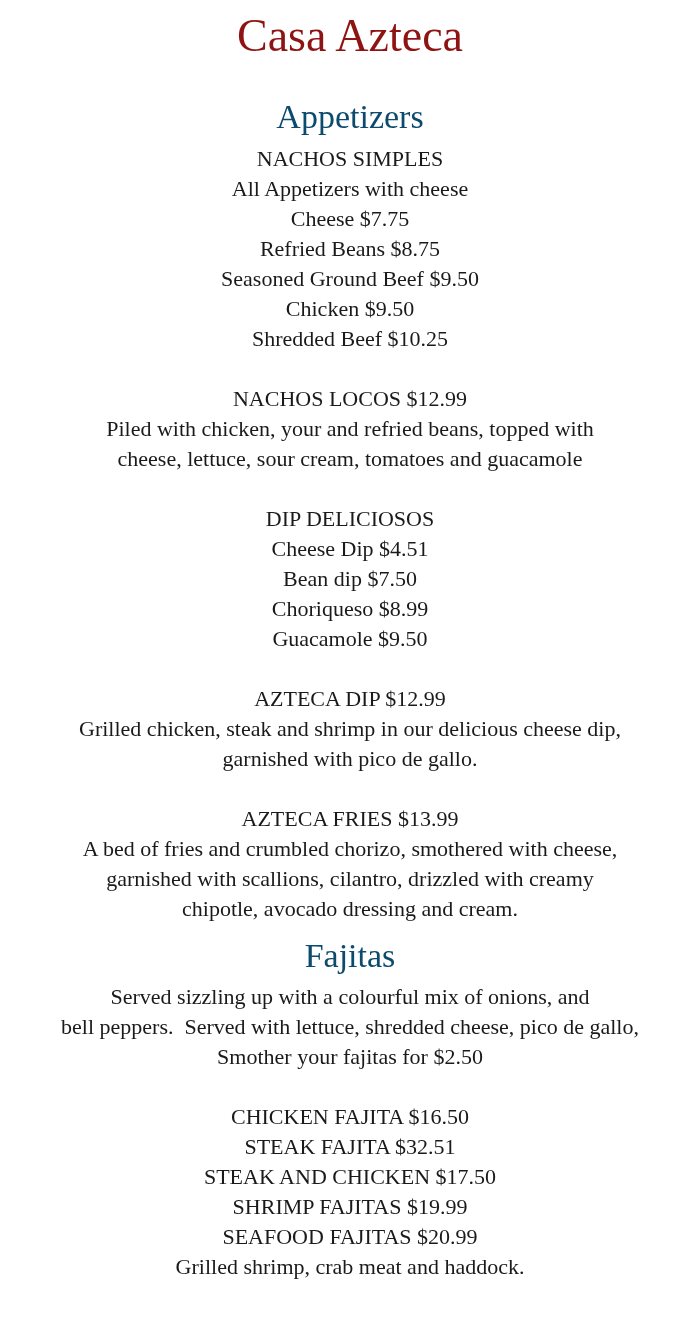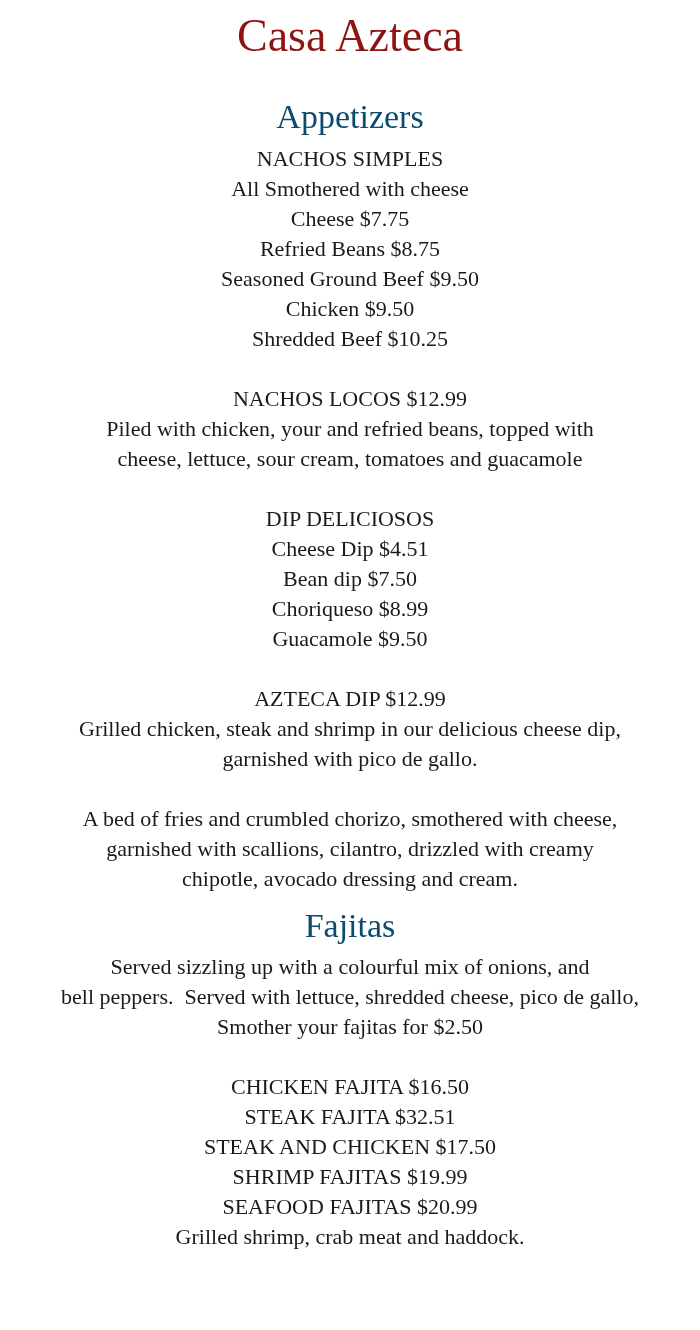--- a/index.html
+++ b/index.html
@@ -48,21 +48,21 @@
 </head>
 <body>
 
 <div class="menu-page" style="color: rgb(26, 26, 26); background: rgb(255, 255, 255);">
   <h1 class="restaurant-title" style="color: rgb(142, 20, 20);">Casa Azteca</h1>
   <div id="sections">
       <section>
         <h2 class="section-heading">Appetizers</h2>
         <div class="menu-block">
           <div class="menu-line">NACHOS SIMPLES</div>
-          <div class="menu-line">All Smothered with cheese</div>
+          <div class="menu-line">All Appetizers with cheese</div>
           <div class="menu-line">Cheese $7.75</div>
           <div class="menu-line">Refried Beans $8.75</div>
           <div class="menu-line">Seasoned Ground Beef $9.50</div>
           <div class="menu-line">Chicken $9.50</div>
           <div class="menu-line">Shredded Beef $10.25</div>
         </div>
         <div class="menu-block">
           <div class="menu-line">NACHOS LOCOS $12.99</div>
           <div class="menu-line">Piled with chicken, your and refried beans, topped with</div>
           <div class="menu-line">cheese, lettuce, sour cream, tomatoes and guacamole</div>
@@ -73,20 +73,21 @@
           <div class="menu-line">Bean dip $7.50</div>
           <div class="menu-line">Choriqueso $8.99</div>
           <div class="menu-line">Guacamole $9.50</div>
         </div>
         <div class="menu-block">
           <div class="menu-line">AZTECA DIP $12.99</div>
           <div class="menu-line">Grilled chicken, steak and shrimp in our delicious cheese dip,</div>
           <div class="menu-line">garnished with pico de gallo.</div>
         </div>
         <div class="menu-block">
+          <div class="menu-line">AZTECA FRIES $13.99</div>
           <div class="menu-line">A bed of fries and crumbled chorizo, smothered with cheese,</div>
           <div class="menu-line">garnished with scallions, cilantro, drizzled with creamy</div>
           <div class="menu-line">chipotle, avocado dressing and cream.</div>
         </div>
       </section>
       <section>
         <h2 class="section-heading">Fajitas</h2>
         <div class="menu-block">
           <div class="menu-line">Served sizzling up with a colourful mix of onions, and</div>
           <div class="menu-line">bell peppers.&nbsp; Served with lettuce, shredded cheese, pico de gallo,</div>

